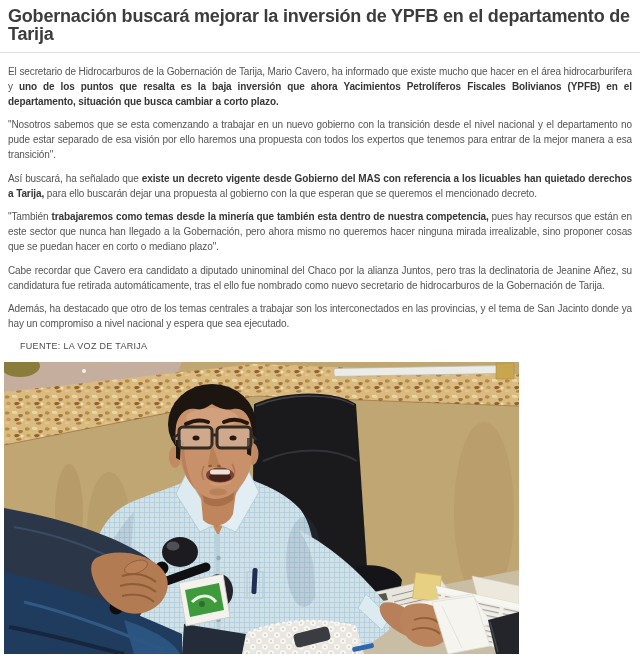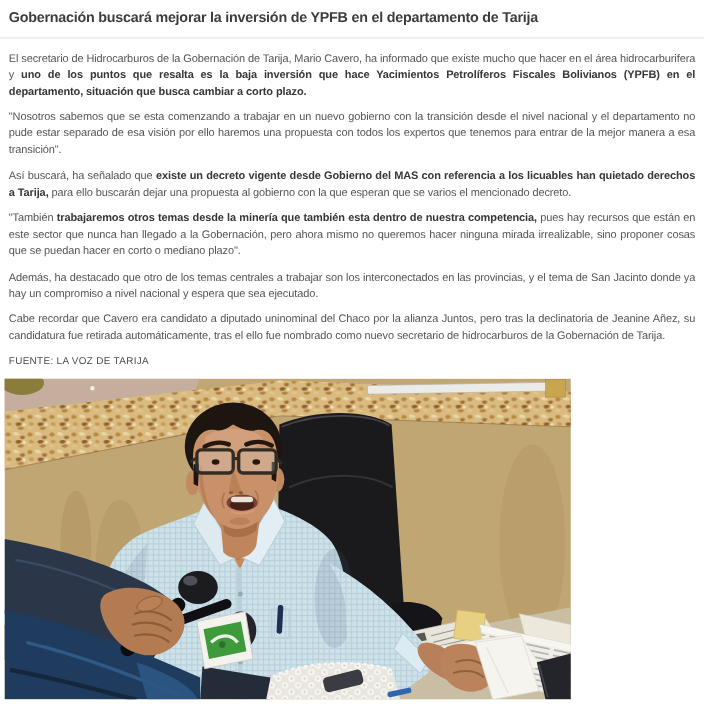--- a/index.html
+++ b/index.html
@@ -4,70 +4,70 @@
 <style>
   html, body {
     margin: 0; padding: 0;
     width: 640px; height: 655px;
     background: #ffffff;
     overflow: hidden;
     font-family: "Liberation Sans", "DejaVu Sans", sans-serif;
   }
   .page { padding: 5px 8px 0 8px; }
   h1.headline {
-    font-size: 13px; line-height: 18px;
+    font-size: 18px; line-height: 18px;
     font-weight: bold; color: #3c3c3c;
     letter-spacing: -0.2px;
     margin: 2px 0 9px 0;
   }
   hr.divider {
     border: none; border-top: 1px solid #e3e3e3;
     margin: 0 -8px 12px -8px;
   }
   p.para {
     font-size: 10px; line-height: 14.8px;
     color: #545454;
     text-align: justify;
     letter-spacing: -0.1px;
     margin: 0 0 9px 0;
   }
   p.para strong { color: #363636; font-weight: bold; }
   .source-line {
     font-size: 9px; color: #4c4c4c;
     letter-spacing: 0.3px;
-    margin: 5px 0 0 0;
+    margin: 5px 0 0 12px;
   }
   .photo {
     width: 515px; height: 292px;
     margin: 11px 0 0 -4px;
     overflow: hidden;
   }
   .photo svg { display: block; }
 </style>
 </head>
 <body>
 
 <div class="page">
 
   <h1 class="headline">Gobernación buscará mejorar la inversión de YPFB en el departamento de Tarija</h1>
   <hr class="divider">
 
   <div>
-    <p class="para"><span>El secretario de Hidrocarburos de la Gobernación de Tarija, Mario Cavero, ha informado que existe mucho que hacer en el área hidrocarburifera y </span><strong>uno de los puntos que resalta es la baja inversión que hace Yacimientos Petrolíferos Fiscales Bolivianos (YPFB) en el departamento, situación que busca cambiar a corto plazo.</strong></p>
+    <p class="para"><span>El secretario de Hidrocarburos de la Gobernación de Tarija, Mario Cavero, ha informado que existe mucho que hacer en el área hidrocarburifera y </span><strong>uno de los puntos que resalta es la baja inversión que ahora Yacimientos Petrolíferos Fiscales Bolivianos (YPFB) en el departamento, situación que busca cambiar a corto plazo.</strong></p>
 
 
     <p class="para"><span>"Nosotros sabemos que se esta comenzando a trabajar en un nuevo gobierno con la transición desde el nivel nacional y el departamento no pude estar separado de esa visión por ello haremos una propuesta con todos los expertos que tenemos para entrar de la mejor manera a esa transición".</span></p>
 
-    <p class="para"><span>Así buscará, ha señalado que </span><strong>existe un decreto vigente desde Gobierno del MAS con referencia a los licuables han quietado derechos a Tarija,</strong><span> para ello buscarán dejar una propuesta al gobierno con la que esperan que se varios el mencionado decreto.</span></p>
-
-    <p class="para"><span>"También </span><strong>trabajaremos otros temas desde la minería que también esta dentro de nuestra competencia,</strong><span> pues hay recursos que están en este sector que nunca han llegado a la Gobernación, pero ahora mismo no queremos hacer ninguna mirada irrealizable, sino proponer cosas que se puedan hacer en corto o mediano plazo".</span></p>
+    <p class="para"><span>Así buscará, ha señalado que </span><strong>existe un decreto vigente desde Gobierno del MAS con referencia a los licuables han quietado derechos a Tarija,</strong><span> para ello buscarán dejar una propuesta al gobierno con la que esperan que se queremos el mencionado decreto.</span></p>
+
+    <p class="para"><span>"También </span><strong>trabajaremos como temas desde la minería que también esta dentro de nuestra competencia,</strong><span> pues hay recursos que están en este sector que nunca han llegado a la Gobernación, pero ahora mismo no queremos hacer ninguna mirada irrealizable, sino proponer cosas que se puedan hacer en corto o mediano plazo".</span></p>
+
+    <p class="para"><span>Cabe recordar que Cavero era candidato a diputado uninominal del Chaco por la alianza Juntos, pero tras la declinatoria de Jeanine Añez, su candidatura fue retirada automáticamente, tras el ello fue nombrado como nuevo secretario de hidrocarburos de la Gobernación de Tarija.</span></p>
 
     <p class="para"><span>Además, ha destacado que otro de los temas centrales a trabajar son los interconectados en las provincias, y el tema de San Jacinto donde ya hay un compromiso a nivel nacional y espera que sea ejecutado.</span></p>
-
-    <p class="para"><span>Cabe recordar que Cavero era candidato a diputado uninominal del Chaco por la alianza Juntos, pero tras la declinatoria de Jeanine Añez, su candidatura fue retirada automáticamente, tras el ello fue nombrado como nuevo secretario de hidrocarburos de la Gobernación de Tarija.</span></p>
   </div>
 
   <div class="source-line">FUENTE: LA VOZ DE TARIJA</div>
 
   <div class="photo" role="img" aria-label="Mario Cavero, secretario de Hidrocarburos de la Gobernación de Tarija, con lentes y camisa celeste a cuadros, habla ante micrófonos sentado en una silla negra frente a un escritorio con documentos">
     <svg viewBox="0 0 515 292" width="515" height="292" xmlns="http://www.w3.org/2000/svg">
       <defs>
         <pattern id="mosaic" width="20" height="16" patternUnits="userSpaceOnUse">
           <rect width="20" height="16" fill="#d9ba80"></rect>
           <path d="M1,2 q3,-2 5,1 q-2,3 -5,1 z" fill="#b78a44"></path>

